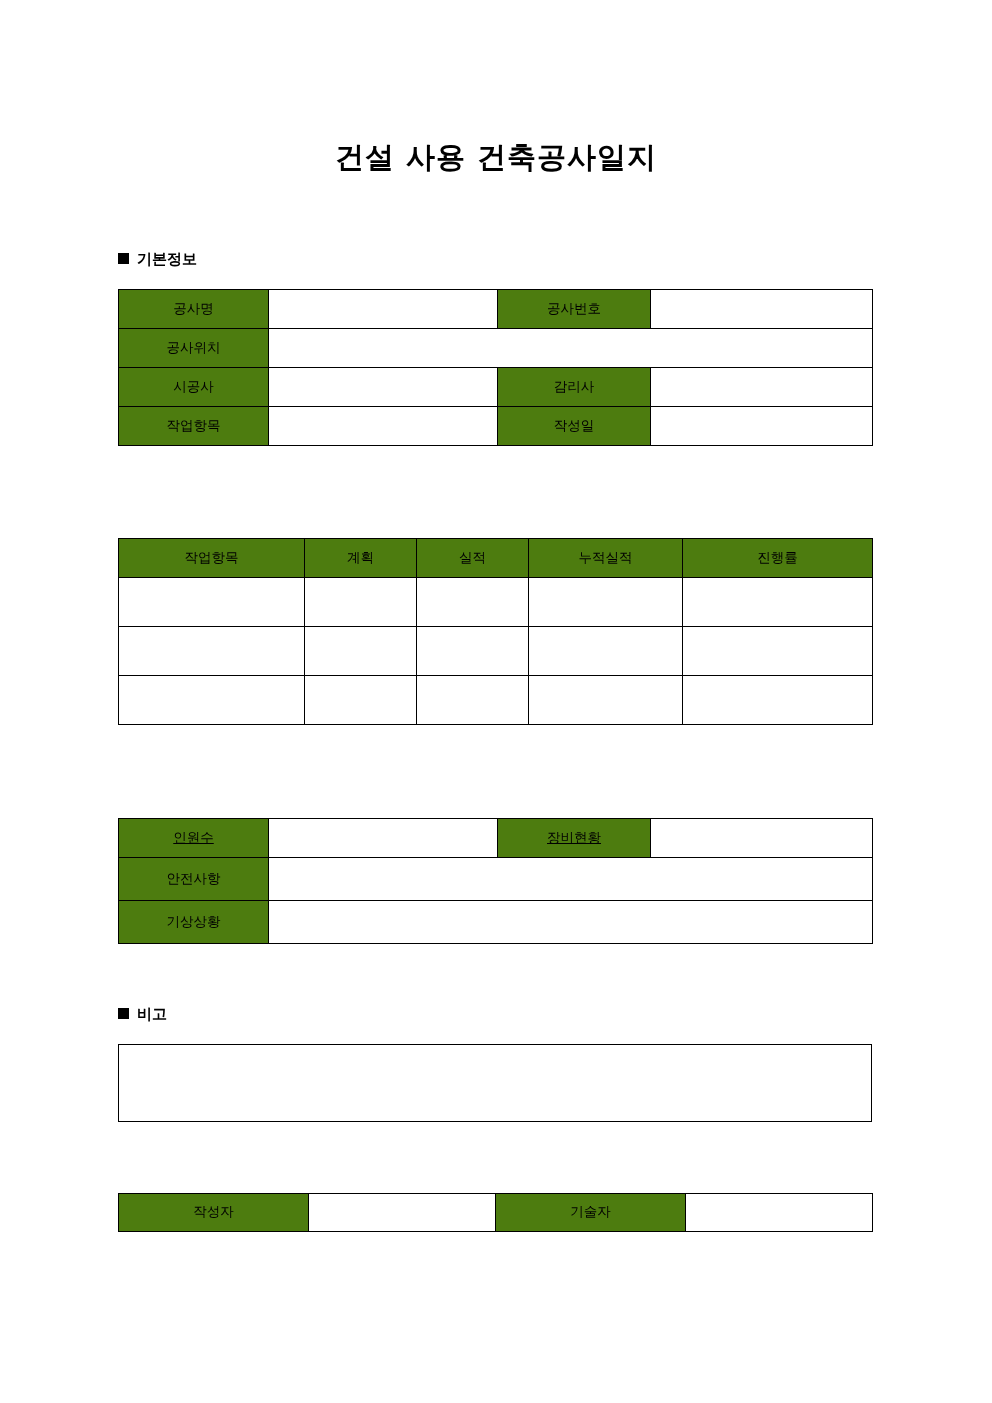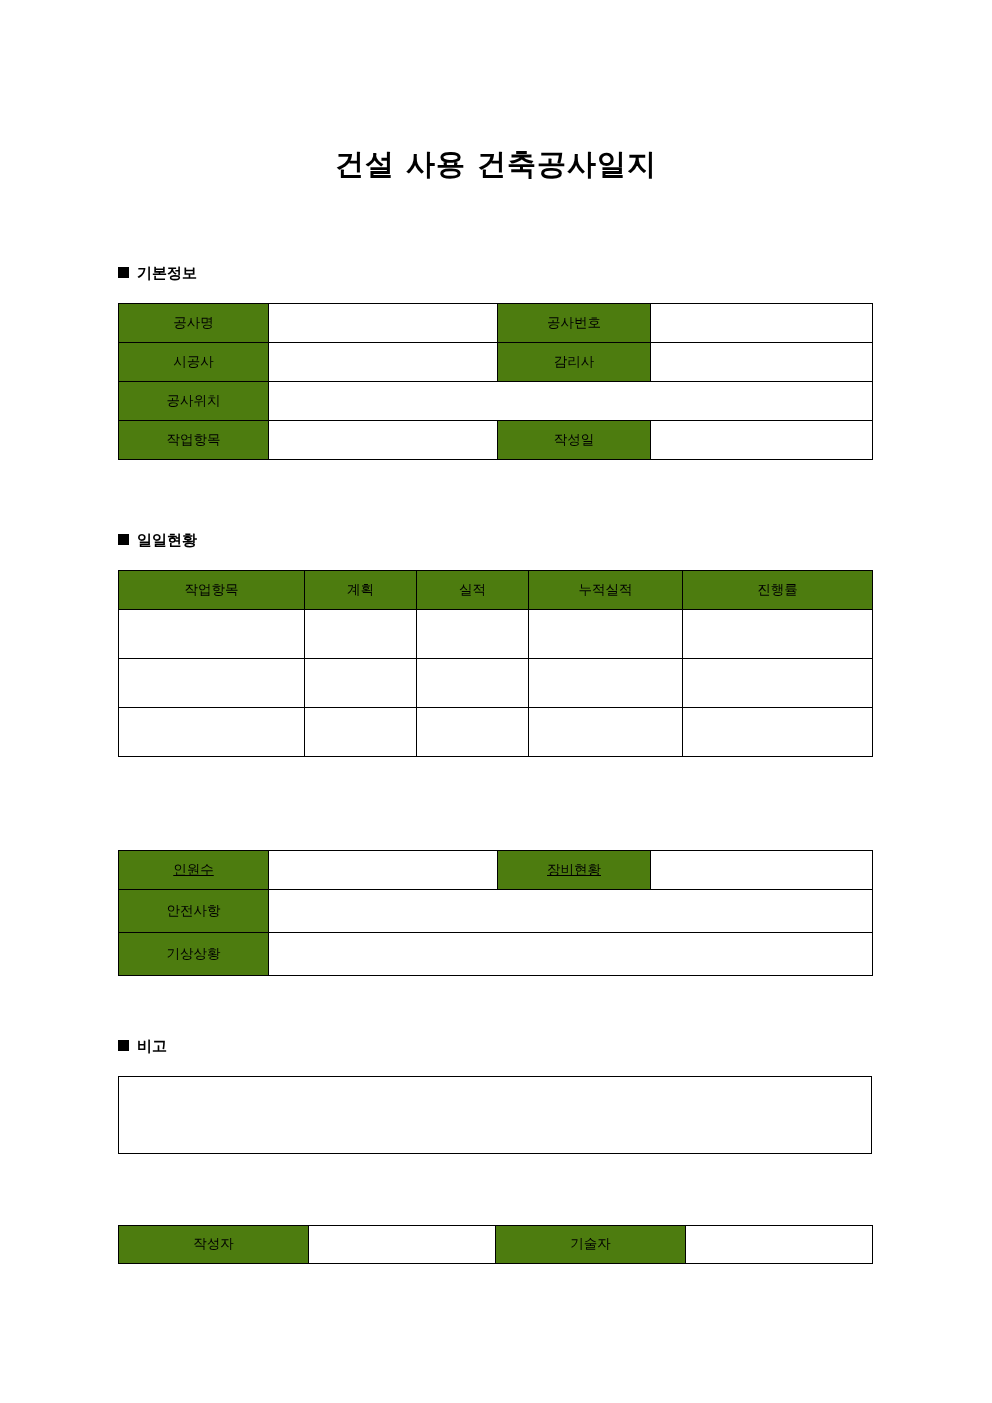--- a/index.html
+++ b/index.html
@@ -23,21 +23,21 @@
     padding: 0;
     position: relative;
   }
 
   
   .doc-title {
     text-align: center;
     font-size: 29px;
     font-weight: bold;
     letter-spacing: 1px;
-    margin: 11px;
+    margin: 4px;
     padding-top: 136px;
     line-height: 1.2;
   }
 
   
   .section-heading {
     margin: 0;
     padding: 0 0 0 118px;
     font-size: 15px;
     font-weight: bold;
@@ -145,45 +145,41 @@
           <col class="c-val2">
       </colgroup>
       <tbody>
         <tr class="r-basic">
           <td class="lbl">공사명</td>
           <td></td>
           <td class="lbl">공사번호</td>
           <td></td>
         </tr>
         <tr class="r-basic">
-          <td class="lbl">시공사</td>
-          <td></td>
-          <td class="lbl">감리사</td>
-          <td></td>
-        </tr>
-        <tr class="r-basic">
           <td class="lbl">공사위치</td>
           <td colspan="3"></td>
         </tr>
         <tr class="r-basic">
+          <td class="lbl">시공사</td>
+          <td></td>
+          <td class="lbl">감리사</td>
+          <td></td>
+        </tr>
+        <tr class="r-basic">
           <td class="lbl">작업항목</td>
           <td></td>
           <td class="lbl">작성일</td>
           <td></td>
         </tr>
       </tbody>
     </table>
   </div>
 
   <div class="sp-s1-to-s2"></div>
 
-  <div class="section-heading">
-    <span class="bullet-square"></span>
-    <span>일일현황</span>
-  </div>
 
   <div class="sp-head-to-tbl"></div>
 
   <div class="tbl-wrap">
     <table class="grid">
       <colgroup>
         <col class="d-item">
           <col class="d-plan">
           <col class="d-act">
           <col class="d-cum">

